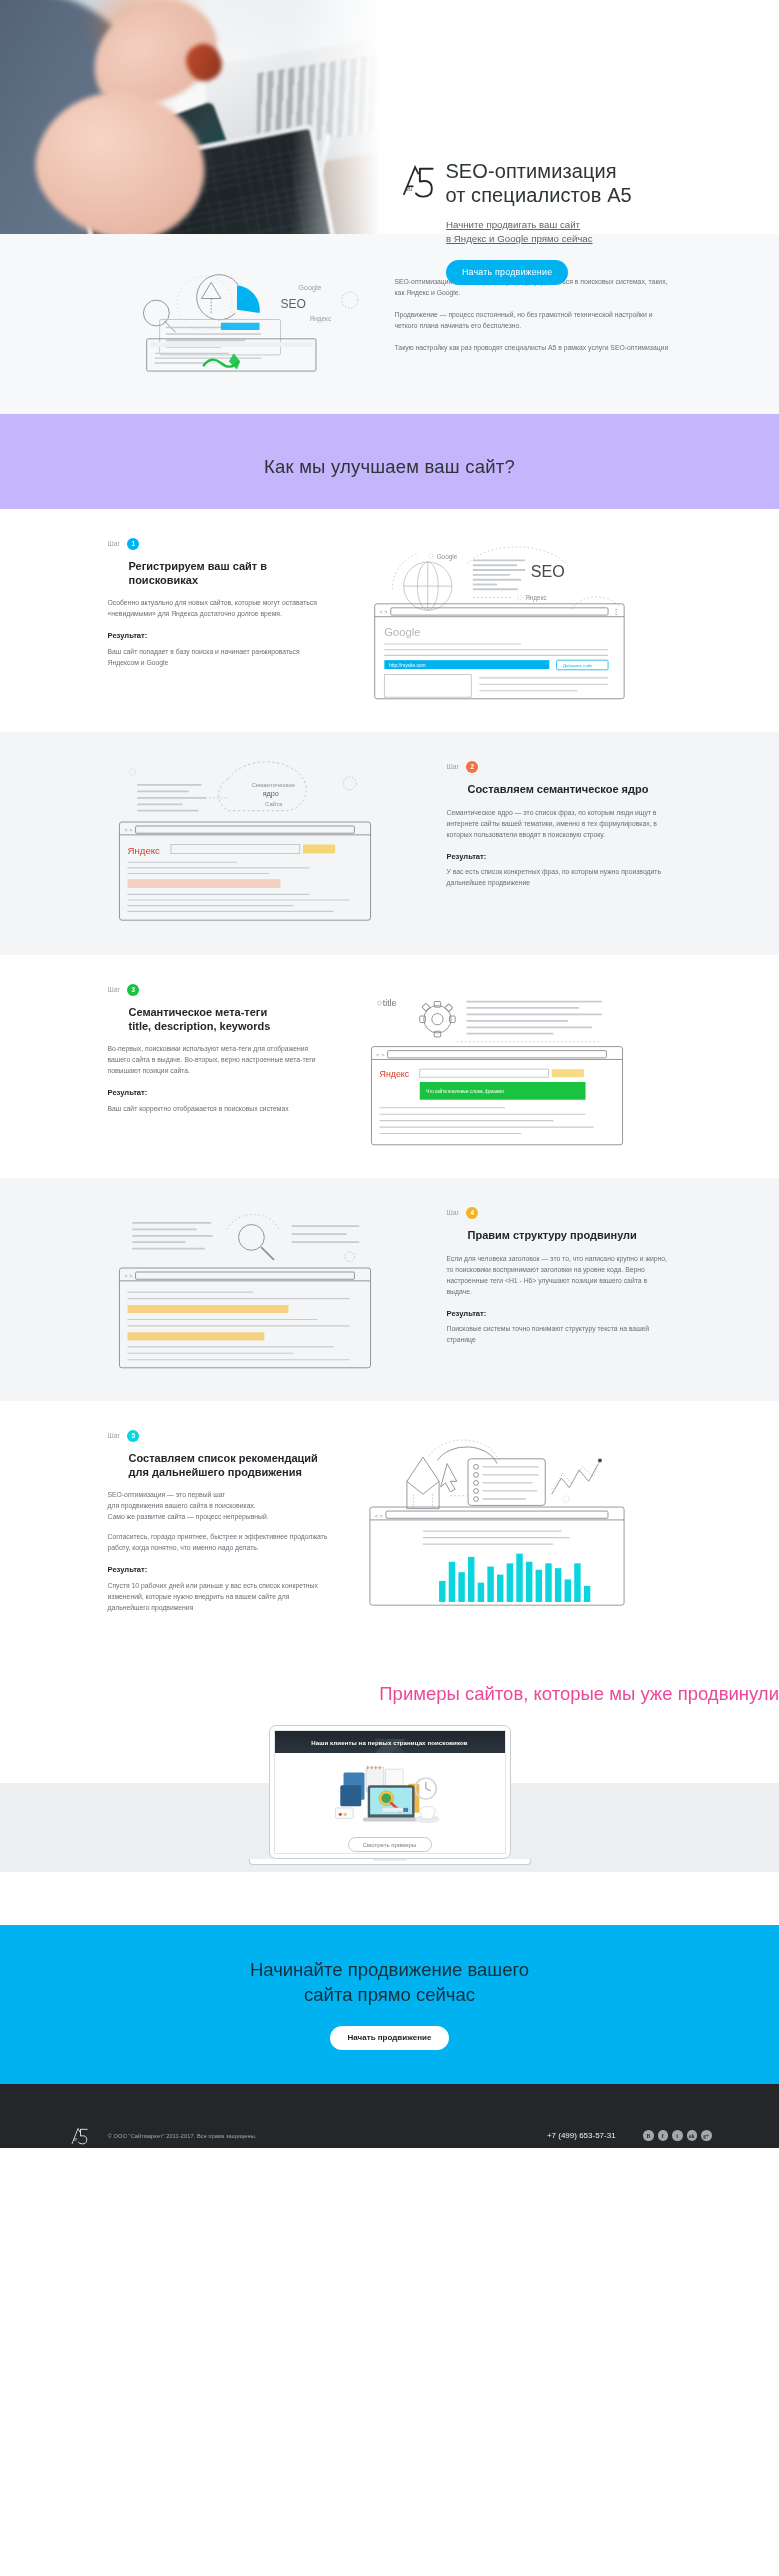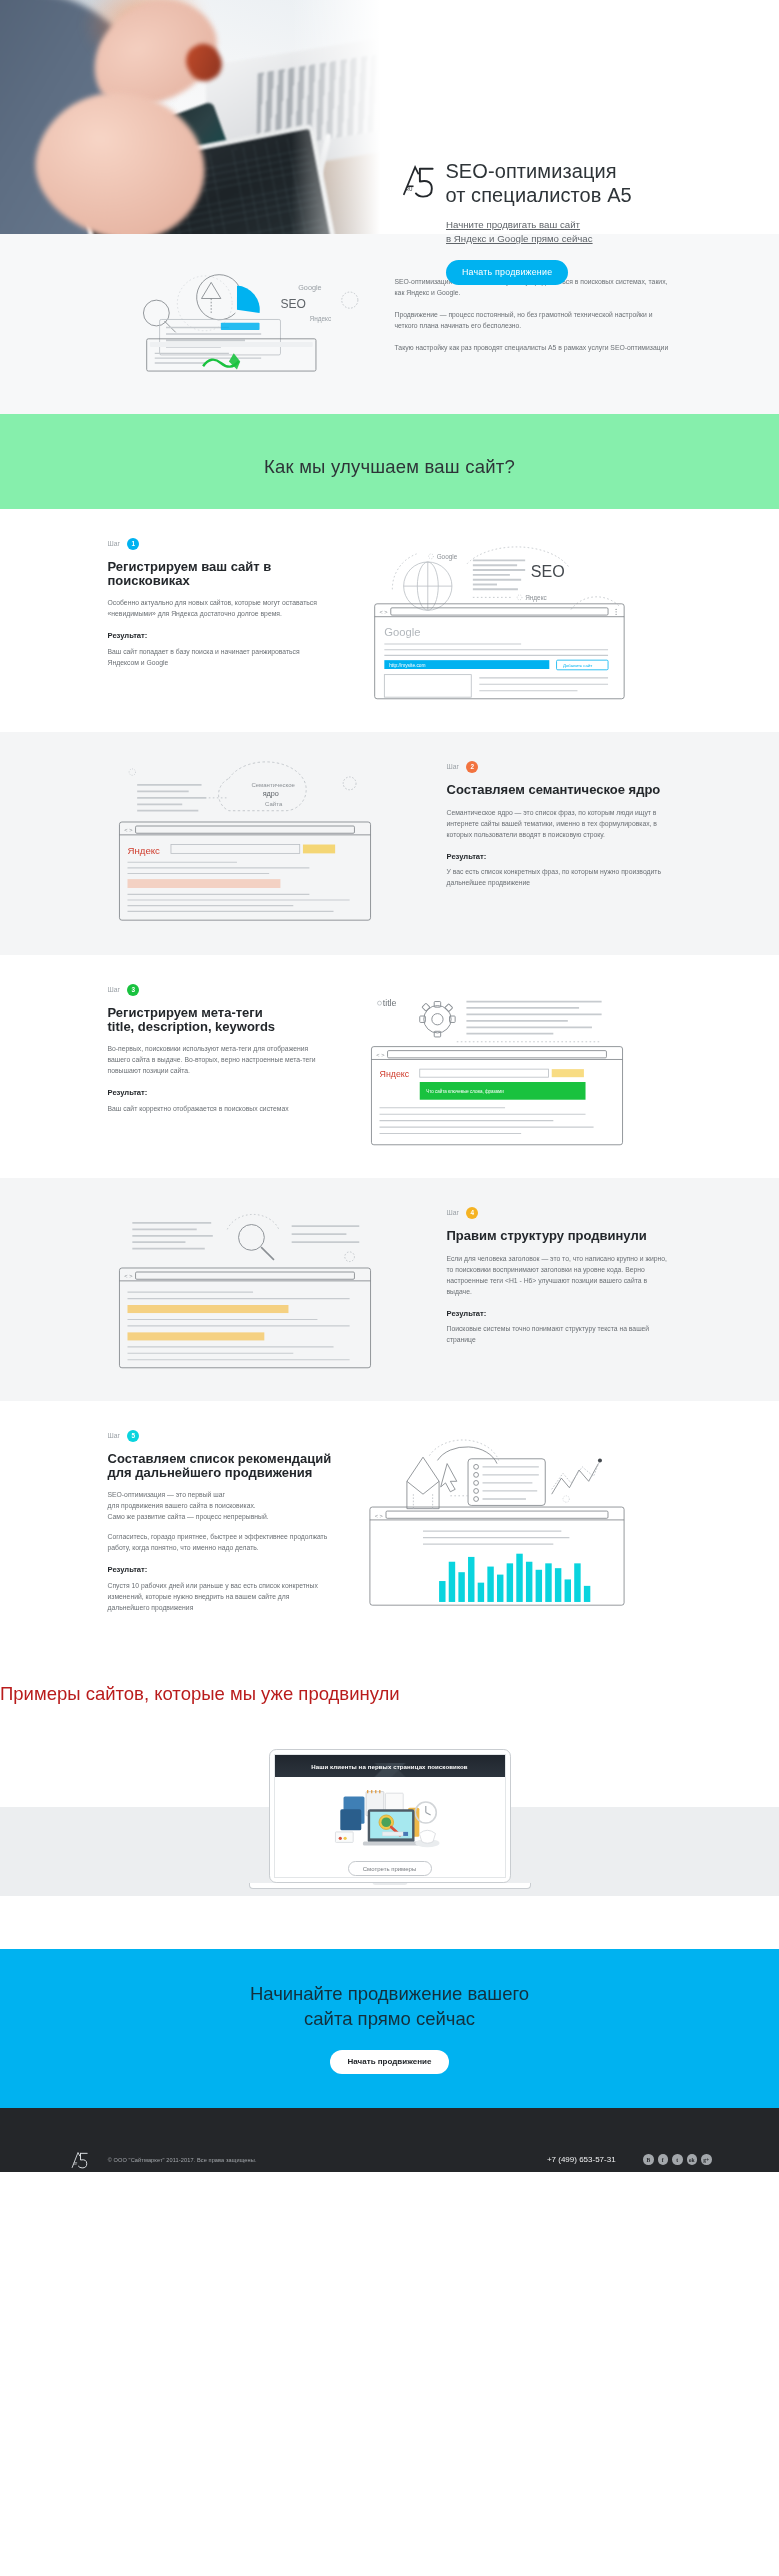--- a/index.html
+++ b/index.html
@@ -115,44 +115,44 @@
   .intro { background:#f7f8f9; padding: 37px 0 35px; }
   .intro-wrap { width: 564px; margin: 0 auto; display:flex; gap: 21px; align-items: flex-start; }
   .intro-art { width: 266px; flex:0 0 auto; }
   .intro-text { flex:1; padding-top: 4.8px; }
   .intro-text p { font-size: 6.8px; line-height: 11.3px; color:#6b7075; margin-bottom: 10.5px; }
   .intro-text p:last-child { margin-bottom:0; }
 
   
   .sec-head {
     text-align:center; font-size: 18.5px; font-weight:300; color:#2e3438;
-    padding: 42px 0 31px; letter-spacing:0.2px; background:#86efac;
+    padding: 42px 0 31px; letter-spacing:0.2px; background:#c4b5fd;
   }
 
   
   .step { padding: 24px 0 27px; }
   .step.alt { background:#f4f5f6; }
   .step-wrap { width: 564px; margin: 0 auto; display:flex; align-items:flex-start; gap: 27px; }
   .step.reverse .step-wrap { flex-direction: row-reverse; }
   .step-text { width: 225px; flex: 0 0 auto; padding-top: 4.8px; }
   .step-art { flex: 1; min-width: 0; }
   .step-badge-row { display:flex; align-items:center; gap:7.2px; margin-bottom: 10.5px; }
   .step-badge-label { font-size: 6.8px; color:#9aa0a6; }
   .step-badge {
     width:12px; height:12px; border-radius:50%; color:#fff; font-size:6.4px;
     display:flex; align-items:center; justify-content:center; font-weight:700;
   }
-  .step-title { font-size: 13px; font-weight:700; color:#23272b; line-height:13.7px; margin-bottom: 9.7px; white-space: pre-line;}
+  .step-title { font-size: 11px; font-weight:700; color:#23272b; line-height:13.7px; margin-bottom: 9.7px; white-space: pre-line; margin-left: 21px;}
   .step-body { font-size: 6.8px; line-height: 11px; color:#6b7075; white-space: pre-line; }
   .step-body + .step-body { margin-top: 8.9px; }
   .step-result-label { font-size: 7.6px; font-weight:700; color:#23272b; margin: 12px 0 5.6px; }
 
   
   .examples { background:#fff; padding: 43px 0 0; }
-  .ex-title { text-align:left; font-size:18.5px; font-weight:300; color:#b91c1c; margin-bottom: 44px; }
+  .ex-title { text-align:right; font-size:18.5px; font-weight:300; color:#ec4899; margin-bottom: 20px; }
   .ex-stage { position:relative; height: 161px; }
   .ex-band { position:absolute; left:0; right:0; top:58px; height:89px; background:#eceef0; }
   .ex-laptop { position:relative; width: 242px; margin: 0 auto; z-index:2; }
   .lp-screen {
     border:1.6px solid #c9cdd1; border-radius:7.2px; background:#fff;
     padding:4px; height: 134px; position:relative; overflow:hidden;
   }
   .lp-inner { border:0.8px solid #e3e6e8; height:100%; overflow:hidden; position:relative; background:#fff;}
   .lp-banner {
     height: 22px; background:linear-gradient(180deg,#20262e,#2c343d);
@@ -427,21 +427,21 @@
     </div>
   </section>
 
   <section class="step">
     <div class="step-wrap">
       <div class="step-text">
         <div class="step-badge-row">
           <span class="step-badge-label">Шаг</span>
           <span class="step-badge" style="background:#19c23f">3</span>
         </div>
-        <div class="step-title">Регистрируем мета-теги
+        <div class="step-title">Семантическое мета-теги
 title, description, keywords</div>
         <div class="step-body">Во-первых, поисковики используют мета-теги  для отображения вашего сайта в выдаче. Во-вторых, верно настроенные мета-теги повышают позиции сайта.</div>
         <div class="step-result-label">Результат:</div>
         <div class="step-body">Ваш сайт корректно отображается в поисковых системах</div>
       </div>
       <div class="step-art">
         <svg viewBox="0 0 340 210" width="274" height="169">
           <text x="28" y="34" font-size="11" fill="#6e7479" font-family="Liberation Sans, sans-serif">title</text>
           <circle cx="24" cy="30" r="2.5" class="ln-l"></circle>
           <g fill="none" stroke="#8b9095" stroke-width="1.2">

